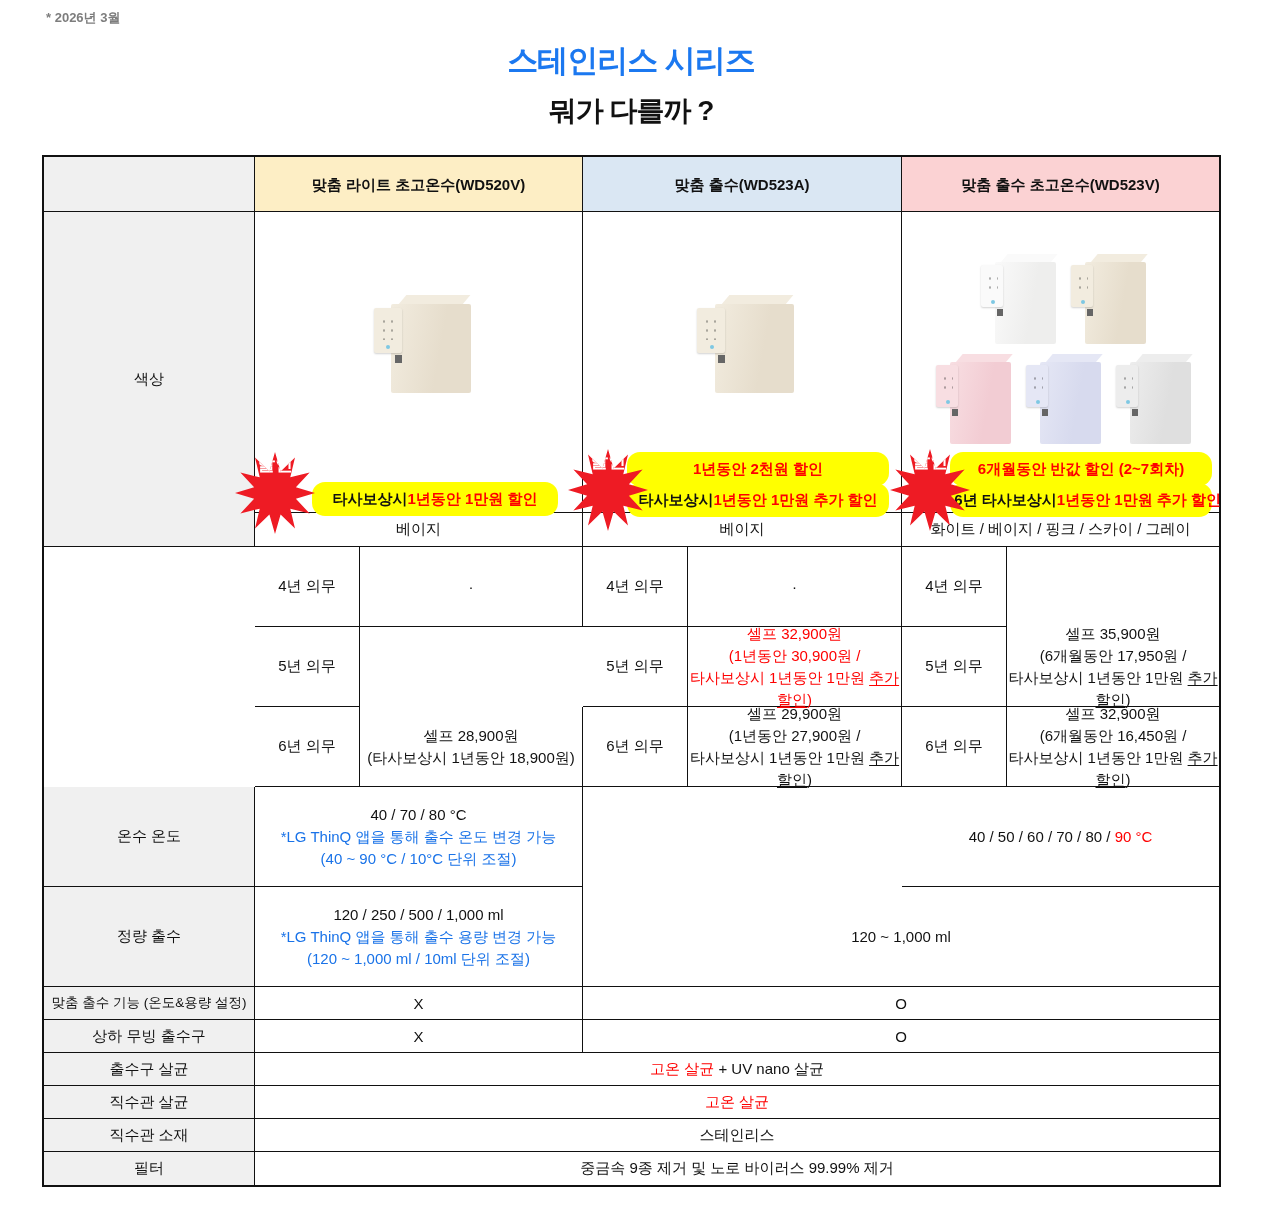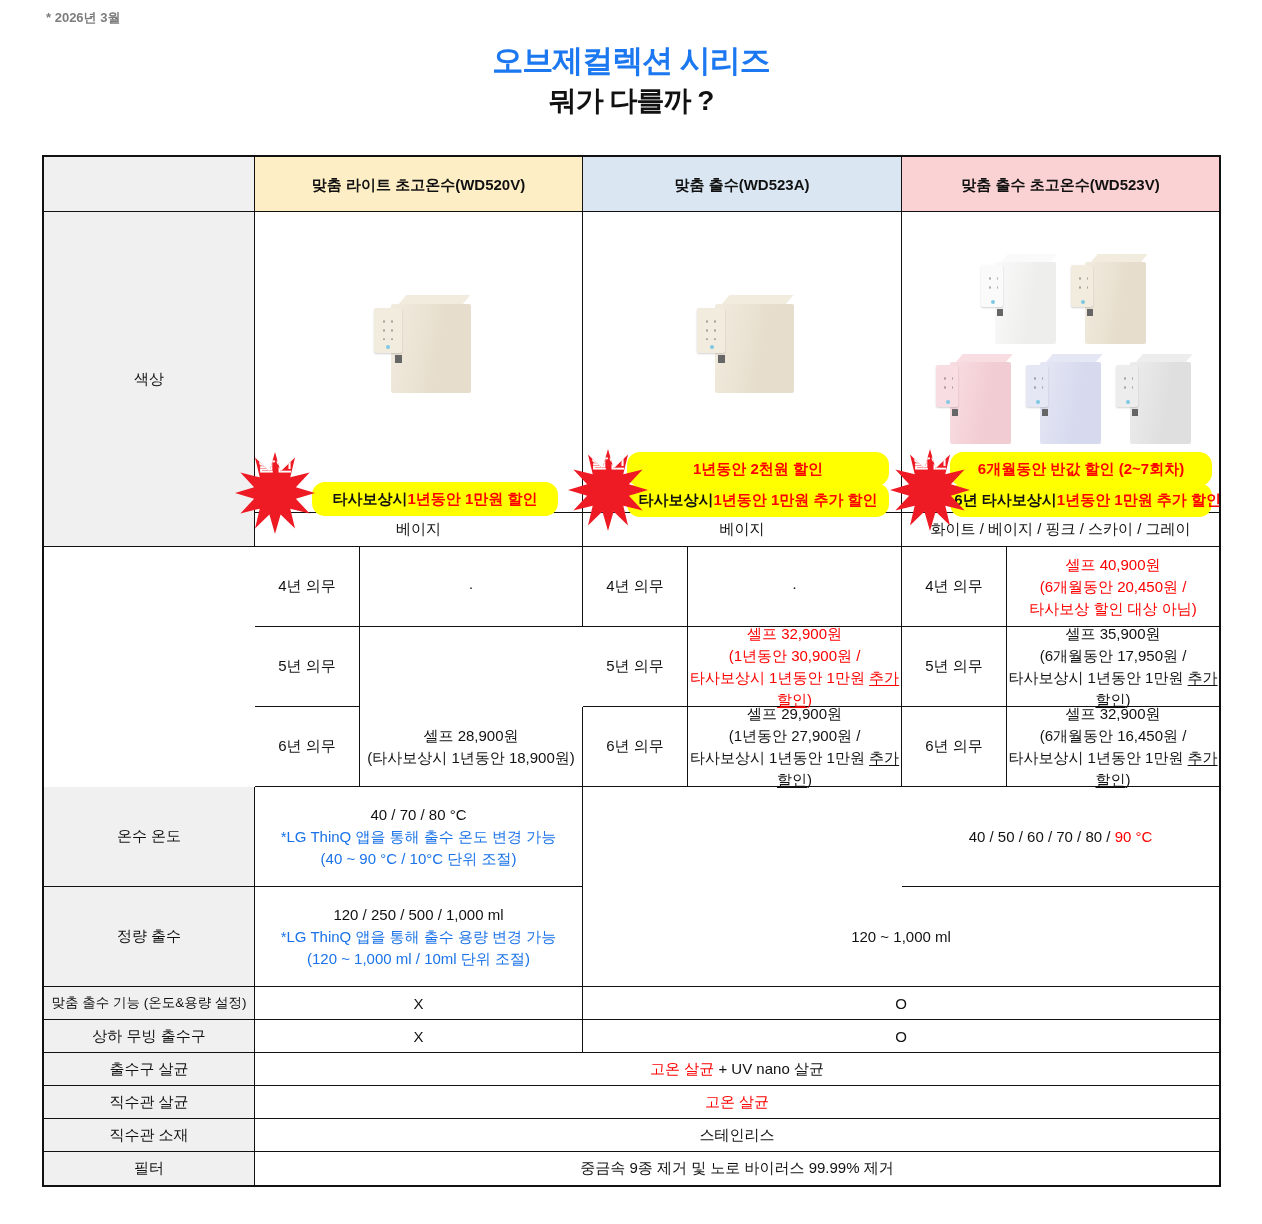--- a/index.html
+++ b/index.html
@@ -1,20 +1,20 @@
 <!DOCTYPE html>
 <html><head>
 <meta charset="utf-8">
 <style>
   html,body{margin:0;padding:0;background:#fff;}
   body{width:1262px;height:1224px;position:relative;font-family:"Liberation Sans",sans-serif;color:#111;}
   .note{position:absolute;left:46px;top:9px;font-size:13px;font-weight:600;color:#7d7d7d;}
   .titles{position:absolute;left:0;top:40px;width:100%;text-align:center;}
   .title-main{font-size:31px;font-weight:800;color:#1b78f0;letter-spacing:-1px;}
-  .title-sub{font-size:28px;font-weight:800;color:#111;margin-top:0;letter-spacing:-1px;}
+  .title-sub{font-size:28px;font-weight:800;color:#111;margin-top:10px;letter-spacing:-1px;}
 
   .tbl{position:absolute;left:42px;top:155px;width:1175px;height:1028px;
        display:grid;border:2px solid #111;box-sizing:content-box;
        grid-template-columns:211px 105px 223px 105px 214px 105px 212px;
        grid-template-rows:55px 335px 80px 80px 80px 100px 100px 33px 33px 33px 33px 33px 33px;
        font-size:15px;}
   .c{border-right:1px solid #111;border-bottom:1px solid #111;display:flex;align-items:center;justify-content:center;text-align:center;position:relative;box-sizing:border-box;}
   .nr{border-right:none;}
   .nb{border-bottom:none;}
   .lab{background:#f0f0f0;}
@@ -53,21 +53,21 @@
   .pu-grid{display:flex;flex-direction:column;align-items:center;gap:8px;margin-bottom:26px;}
   .pu-row{display:flex;gap:10px;justify-content:center;}
   .pu-sm{width:80px;height:92px;}
 </style>
 </head>
 <body>
 
 <div class="note">* 2026년 3월</div>
 
 <div class="titles">
-  <div class="title-main">오브제컬렉션 시리즈</div>
+  <div class="title-main">스테인리스 시리즈</div>
   <div class="title-sub">뭐가 다를까 ?</div>
 </div>
 
 <div class="tbl">
 
   <div class="c lab" style="grid-area:1/1/2/2"></div>
   <div class="c hdr h-cream" style="grid-area:1/2/2/4">
     <span>맞춤 라이트 초고온수</span>
     <span>(WD520V)</span>
   </div>
@@ -192,27 +192,20 @@
     </div>
   <div class="c" style="grid-area:3/4/4/5">
       <span>4년 의무</span>
     </div>
   <div class="c" style="grid-area:3/5/4/6">
       <span>·</span>
     </div>
   <div class="c" style="grid-area:3/6/4/7">
       <span>4년 의무</span>
     </div>
-  <div class="c nr" style="grid-area:3/7/4/8">
-    <div class="lines red">
-      <span>셀프 40,900원</span><br>
-      <span>(6개월동안 20,450원 /</span><br>
-      <span>타사보상 할인 대상 아님)</span>
-    </div>
-  </div>
 
   <div class="c" style="grid-area:4/2/5/3">
       <span>5년 의무</span>
     </div>
   <div class="c" style="grid-area:4/4/5/5">
       <span>5년 의무</span>
     </div>
   <div class="c" style="grid-area:4/5/5/6">
     <div class="lines red">
       <span>셀프 32,900원</span><br>

